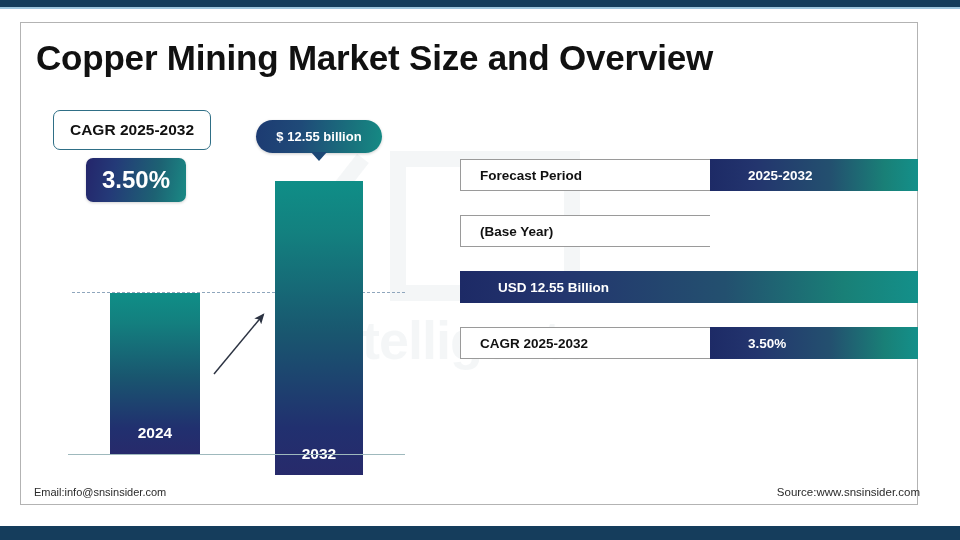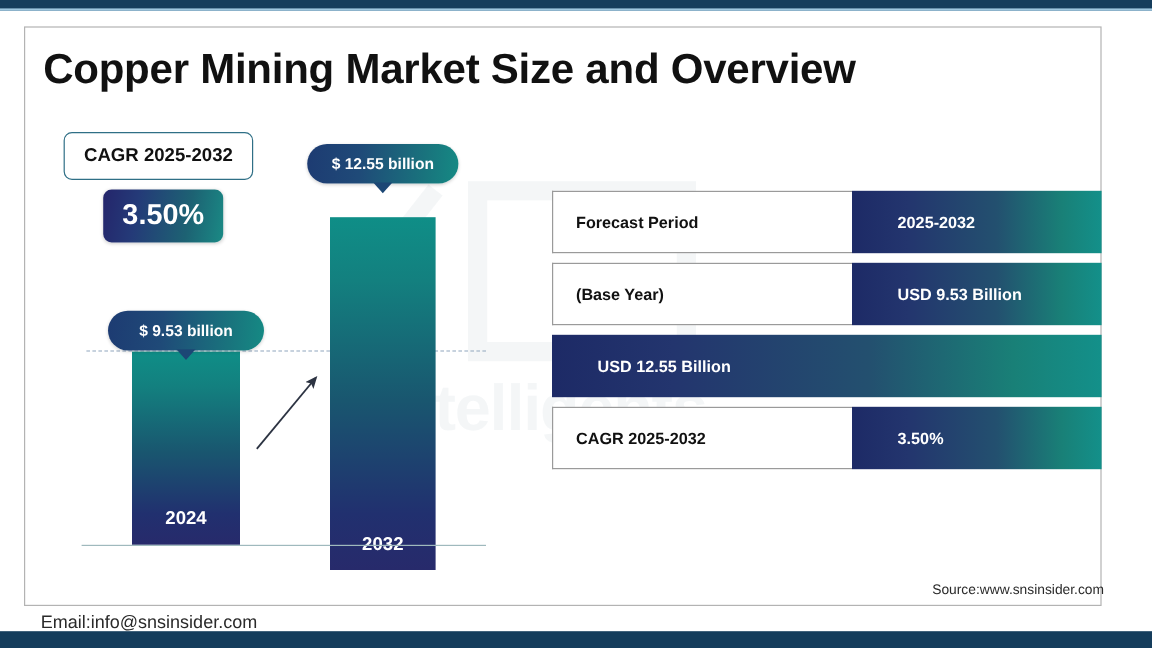--- a/index.html
+++ b/index.html
@@ -154,22 +154,22 @@
 
   
   .table {
     position: absolute;
     left: 460px; top: 159px;
     width: 458px;
   }
   .row {
     position: relative;
     display: flex;
-    height: 52px;
-    margin-bottom: 8px;
+    height: 32px;
+    margin-bottom: 24px;
   }
   .cell-label {
     width: 250px; height: 100%;
     background: #ffffff;
     border: 1.3px solid #9a9a9a;
     border-right: none;
     display: flex; align-items: center;
     padding-left: 19px;
   }
   .cell-label span {
@@ -182,22 +182,22 @@
     display: flex; align-items: center;
     padding-left: 38px;
   }
   .cell-value span {
     font-size: 13.5px; font-weight: 700; color: #ffffff;
     white-space: nowrap;
   }
 
   
   .foot-left {
-    position: absolute; left: 34px; top: 510px;
-    font-size: 15px; color: #2a2a2a;
+    position: absolute; left: 34px; top: 486px;
+    font-size: 11px; color: #2a2a2a;
   }
   .foot-right {
     position: absolute; right: 40px; top: 486px;
     font-size: 11.5px; color: #2a2a2a;
   }
 </style>
 </head>
 <body>
 
 <div id="slide">
@@ -226,23 +226,20 @@
 
     <div class="bar bar-2024">
       <div class="bar-year">2024</div>
     </div>
     <div class="bar bar-2032">
       <div class="bar-year">2032</div>
     </div>
 
     <div class="baseline"></div>
 
-    <div class="tip tip-2024">
-      <span>$ 9.53 billion</span>
-    </div>
     <div class="tip tip-2032">
       <span>$ 12.55 billion</span>
     </div>
 
     <svg class="growth-arrow" viewBox="0 0 80 85">
       <defs>
         <marker id="ah" markerWidth="7" markerHeight="7" refX="5.5" refY="3" orient="auto">
           <path d="M0,0 L7,3 L0,6 L1.6,3 z" fill="#2c3342"></path>
         </marker>
       </defs>
@@ -258,23 +255,20 @@
       </div>
       <div class="cell-value">
         <span>2025-2032</span>
       </div>
     </div>
 
     <div class="row">
       <div class="cell-label">
         <span>(Base Year)</span>
       </div>
-      <div class="cell-value">
-        <span>USD 9.53 Billion</span>
-      </div>
     </div>
 
     <div class="row">
       <div class="cell-value">
         <span>USD 12.55 Billion</span>
       </div>
     </div>
 
     <div class="row">
       <div class="cell-label">

